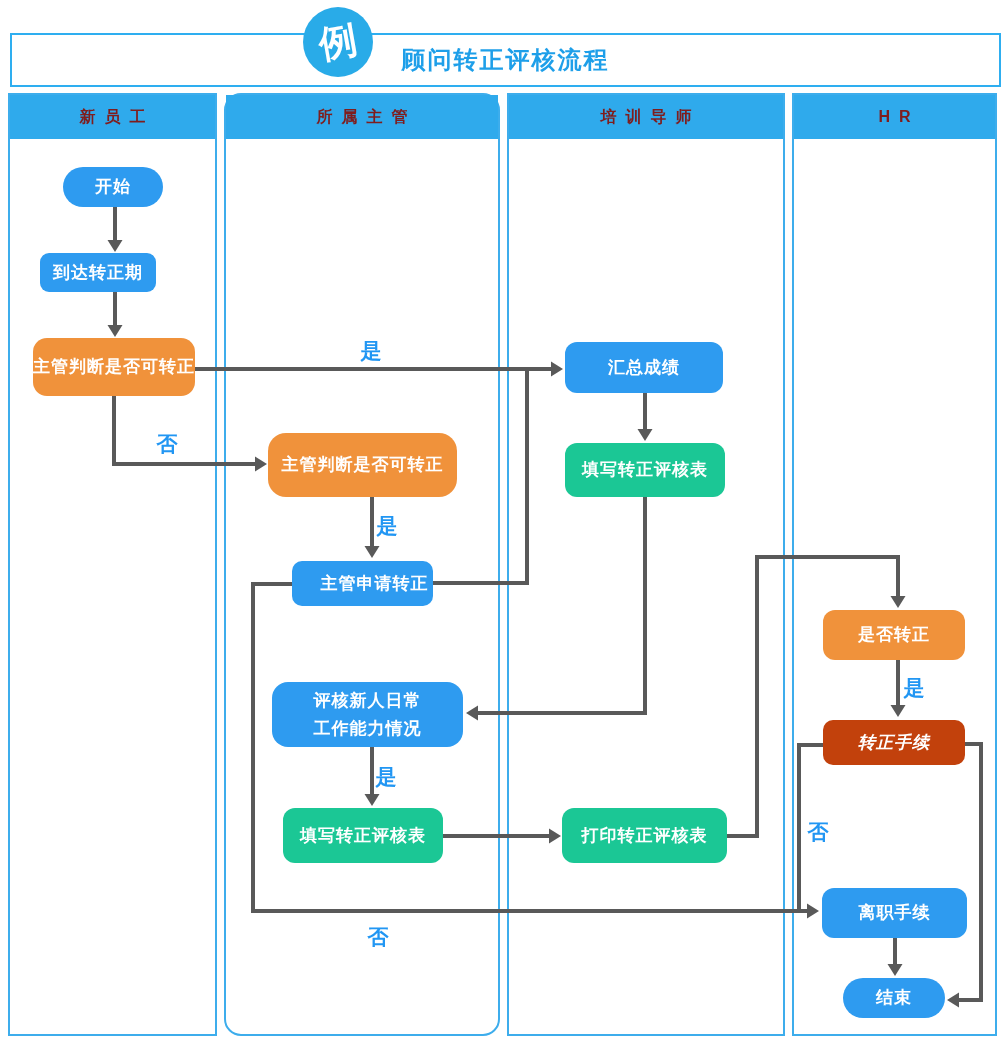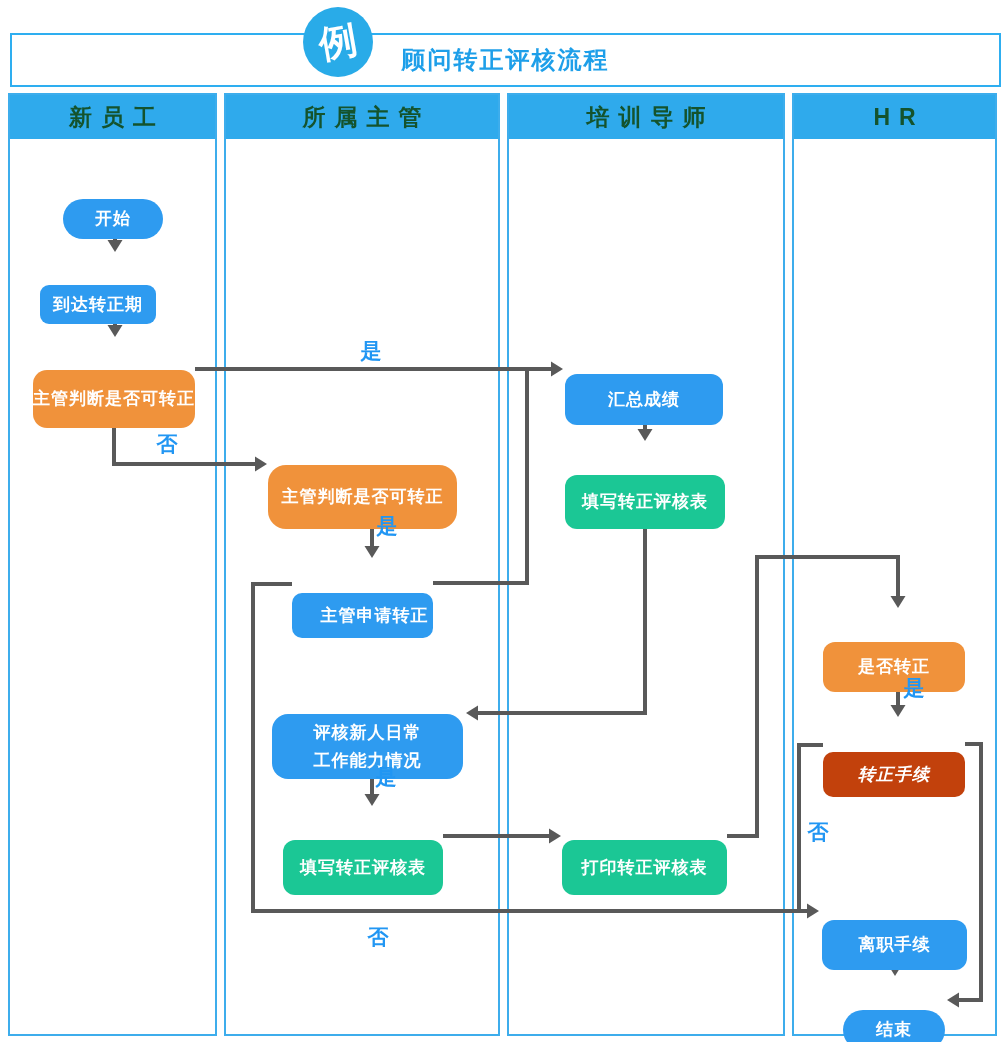--- a/index.html
+++ b/index.html
@@ -7,47 +7,47 @@
   #canvas{position:relative;width:1007px;height:1042px;background:#fff;overflow:hidden;}
 
   .title-box{position:absolute;border:2px solid var(--title-border);background:#fff;
     display:flex;align-items:center;justify-content:center;z-index:4;}
   .title-text{color:var(--title-text);font-size:24px;font-weight:bold;letter-spacing:2px;}
   .badge{position:absolute;border-radius:50%;background:var(--badge-bg);z-index:5;
     display:flex;align-items:center;justify-content:center;}
   .badge-glyph{color:#fff;font-size:38px;font-weight:bold;transform:rotate(-10deg);}
 
   .lane{position:absolute;border:2px solid var(--lane-border);background:#fff;box-sizing:border-box;z-index:1;}
-  .lane-header{width:100%;background:var(--lane-blue);color:#14532d;display:flex;
-    align-items:center;justify-content:center;font-size:23px;font-weight:bold;
+  .lane-header{width:100%;background:var(--lane-blue);color:#7f1d1d;display:flex;
+    align-items:center;justify-content:center;font-size:16px;font-weight:bold;
     letter-spacing:9px;text-indent:9px;box-sizing:border-box;}
 
   #connector-layer{position:absolute;left:0;top:0;z-index:2;}
 
   .node{position:absolute;z-index:3;color:#fff;font-weight:bold;font-size:17px;
     display:flex;align-items:center;justify-content:center;text-align:center;
-    white-space:pre-line;letter-spacing:1px;line-height:1.6;box-sizing:border-box;margin-top:32px;}
+    white-space:pre-line;letter-spacing:1px;line-height:1.6;box-sizing:border-box;}
 
   .edge-label{position:absolute;z-index:4;color:var(--label-blue);font-size:21px;
     font-weight:bold;transform:translate(-50%,-50%);}
 </style>
 </head>
 <body>
 
 <div id="canvas" style="width: 1007px; height: 1042px;">
   <div class="title-box" style="left: 10px; top: 33px; width: 987px; height: 50px;">
     <span class="title-text">顾问转正评核流程</span>
   </div>
   <div class="badge" style="left: 303px; top: 7px; width: 70px; height: 70px;">
     <span class="badge-glyph">例</span>
   </div>
 <div class="lane" style="left: 8px; top: 93px; width: 209px; height: 943px;">
       <div class="lane-header" style="height: 44px;">新员工</div>
     </div>
-    <div class="lane" style="left: 224px; top: 93px; width: 276px; height: 943px;">
+    <div class="lane" style="left: 224px; top: 93px; width: 276px; height: 943px; border-radius: 17px;">
       <div class="lane-header" style="height: 44px;">所属主管</div>
     </div>
     <div class="lane" style="left: 507px; top: 93px; width: 278px; height: 943px;">
       <div class="lane-header" style="height: 44px;">培训导师</div>
     </div>
     <div class="lane" style="left: 792px; top: 93px; width: 205px; height: 943px;">
       <div class="lane-header" style="height: 44px;">HR</div>
     </div>
     <svg id="connector-layer" width="1007" height="1042" viewBox="0 0 1007 1042">
       <polyline points="115,207 115,240" fill="none" stroke="#595959" stroke-width="4"></polyline>

